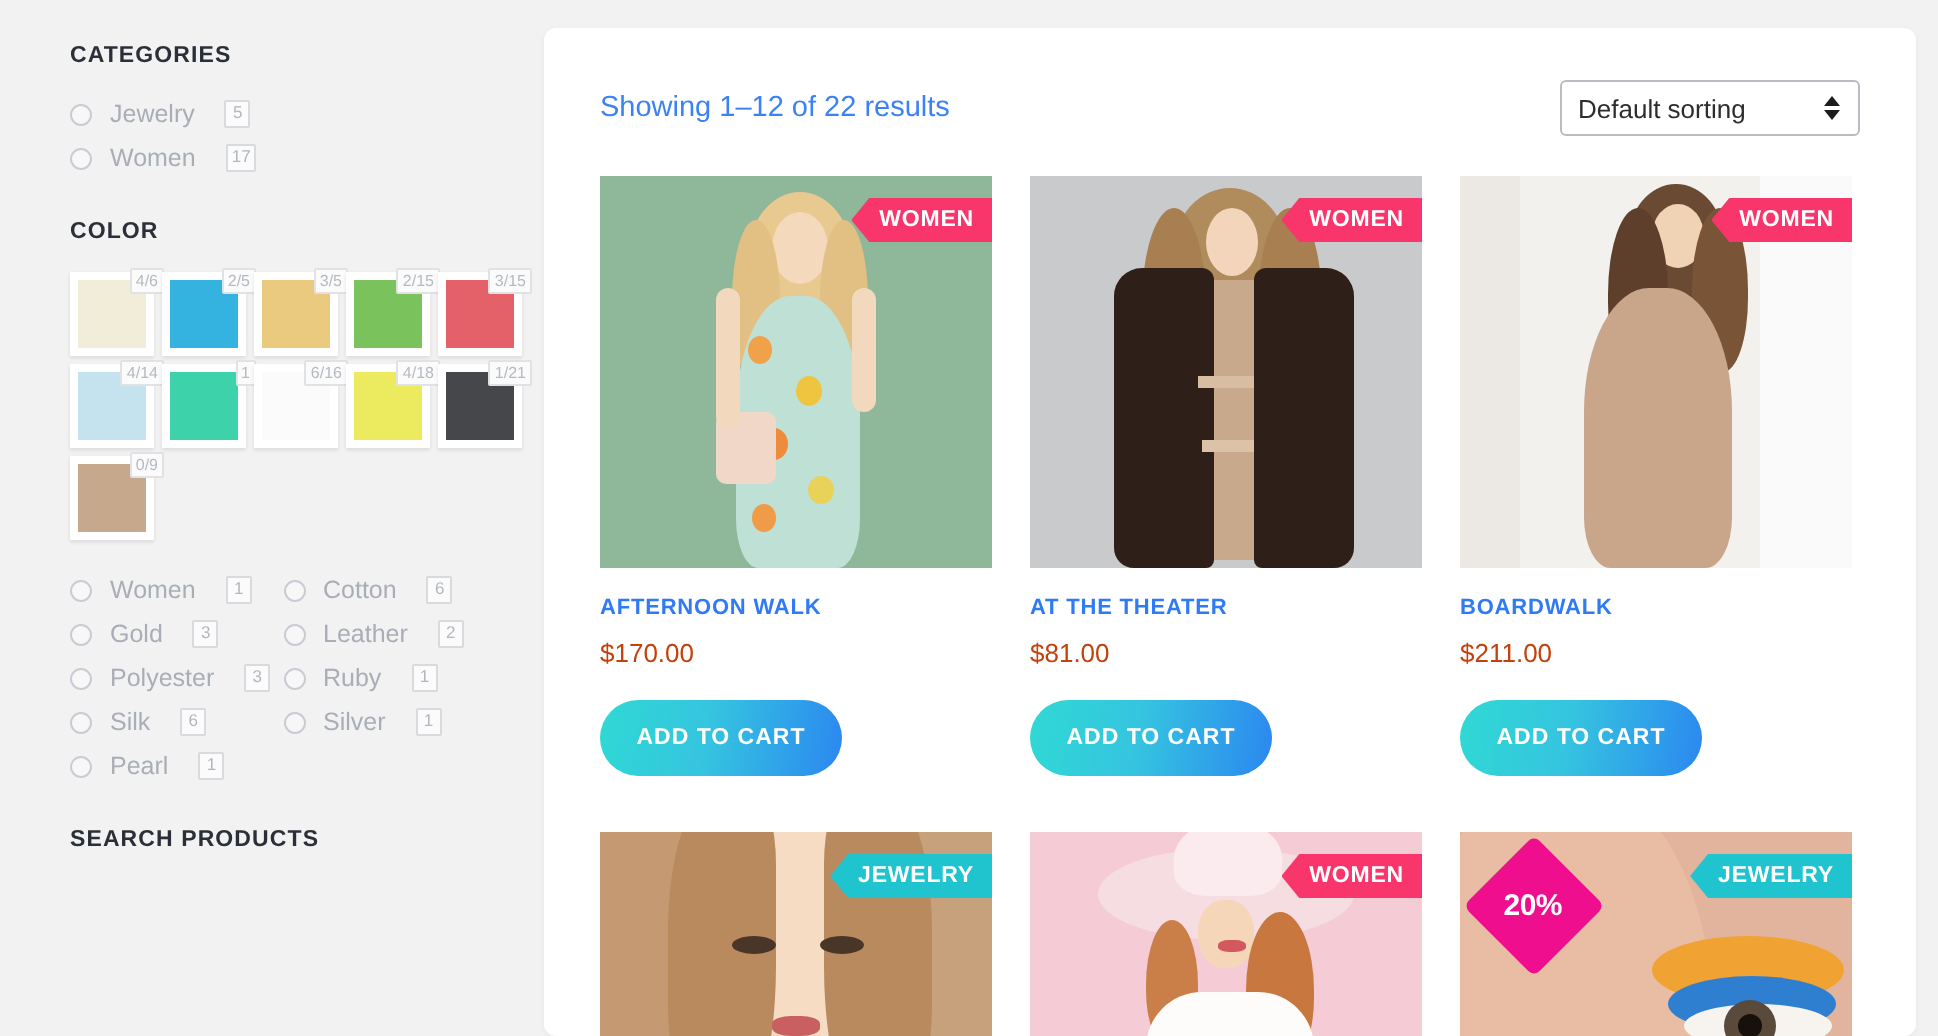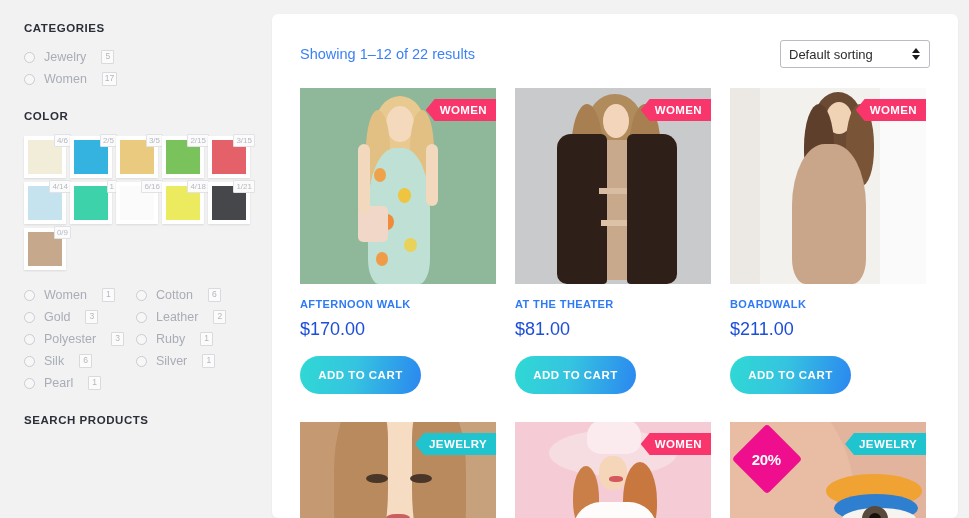--- a/index.html
+++ b/index.html
@@ -12,21 +12,21 @@
   }
   #app { position: relative; width: 969px; height: 518px; display: flex; }
 
   
   .sidebar {
     width: 272px;
     flex: 0 0 272px;
     background: #f2f2f2;
     padding: 14px 24px 0 24px;
   }
-  .widget { margin-bottom: 4px; }
+  .widget { margin-bottom: 4px; margin-left: 11px; }
   .widget-title {
     font-size: 11.5px;
     font-weight: bold;
     letter-spacing: 0.55px;
     color: #2b2f38;
     text-transform: uppercase;
     margin: 8px 0 14px 0;
   }
   .widget-title.mt-big { margin-top: 22px; }
 
@@ -206,22 +206,22 @@
   .product-title {
     margin: 14px 0 0 0;
     font-size: 11px;
     font-weight: bold;
     letter-spacing: 0.4px;
     color: #2f7af5;
     text-transform: uppercase;
   }
   .product-price {
     margin: 9px 0 0 0;
-    font-size: 18px;
-    color: #1d4ed8;
+    font-size: 13px;
+    color: #c2410c;
   }
   .add-cart-btn {
     margin-top: 16px;
     display: inline-flex;
     align-items: center;
     justify-content: center;
     width: 121px;
     height: 38px;
     border: none;
     border-radius: 19px;

